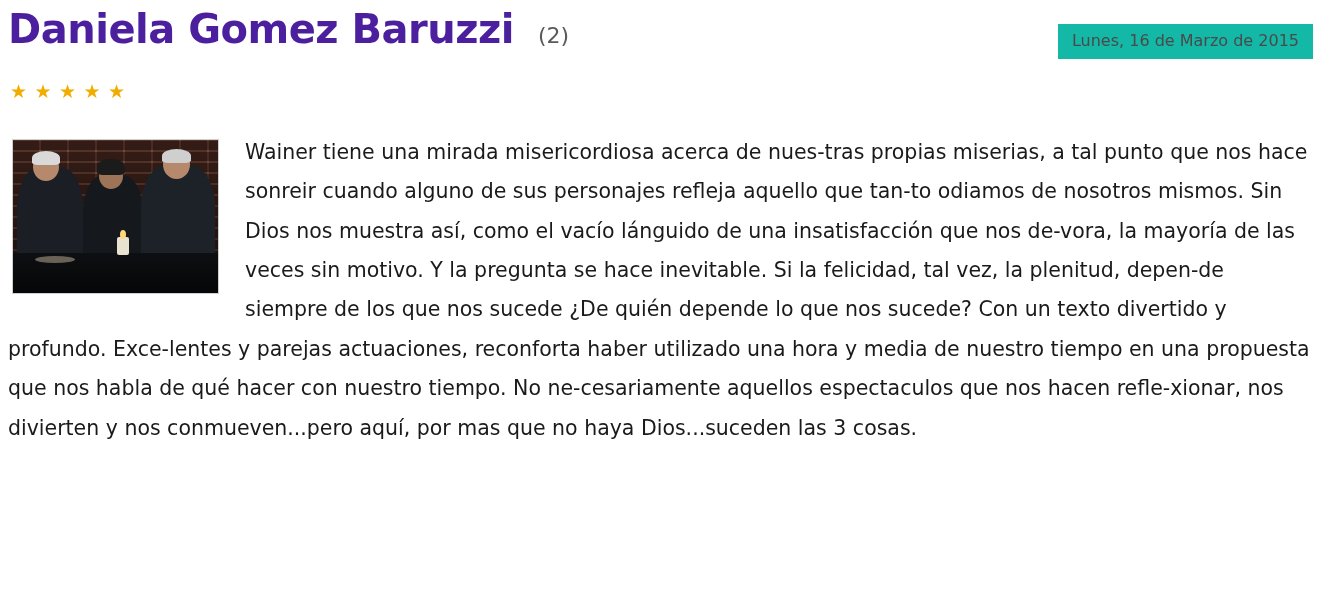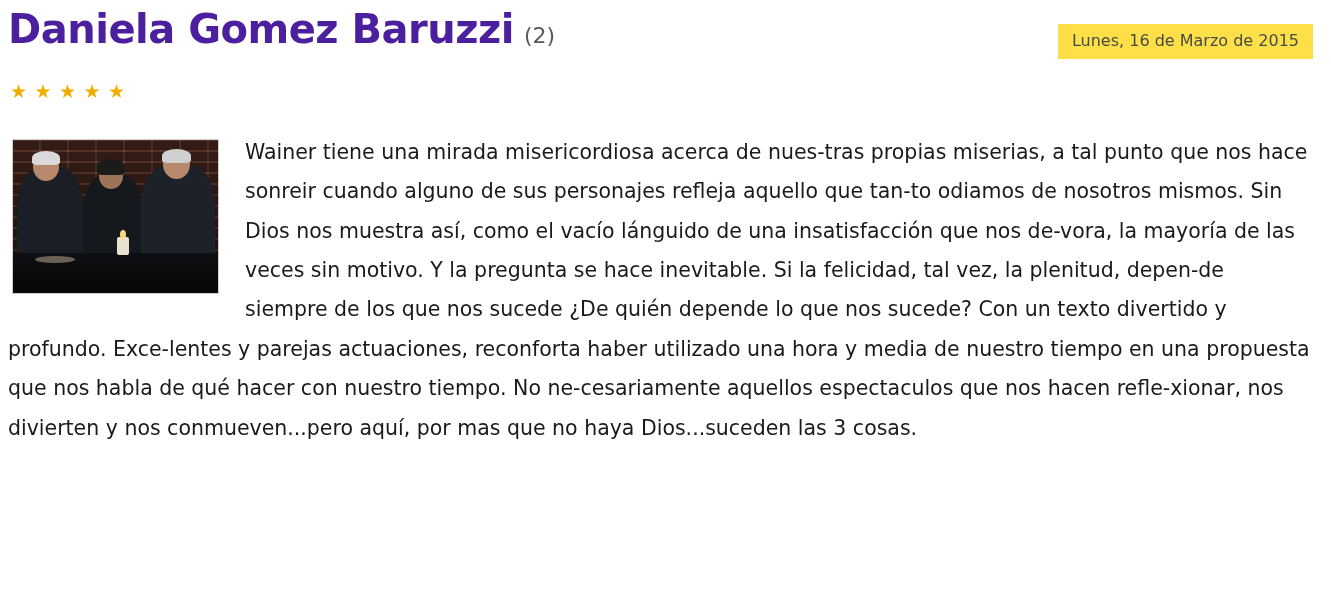--- a/index.html
+++ b/index.html
@@ -24,42 +24,42 @@
 
   
   .header-row {
     position: relative;
     display: block;
     height: 72px;
   }
   .title-wrap {
     display: flex;
     align-items: baseline;
-    gap: 10px;
+    gap: 24px;
   }
   .author-name {
     font-family: "DejaVu Sans", sans-serif;
     font-size: 40px;
     font-weight: bold;
     letter-spacing: -0.5px;
     color: #4b1f9e;
     line-height: 1.05;
     white-space: nowrap;
   }
   .review-count {
     font-family: "DejaVu Sans", sans-serif;
     font-size: 22px;
     color: #5a5a5a;
     font-weight: normal;
   }
   .date-badge {
     position: absolute;
     top: 16px;
     right: 0;
-    background: #fde047;
+    background: #14b8a6;
     color: #4a4a4a;
     font-size: 16px;
     padding: 7px 14px 9px 14px;
     white-space: nowrap;
     font-family: "DejaVu Sans", sans-serif;
   }
 
   
   .stars {
     margin: 2px 0 0 2px;

